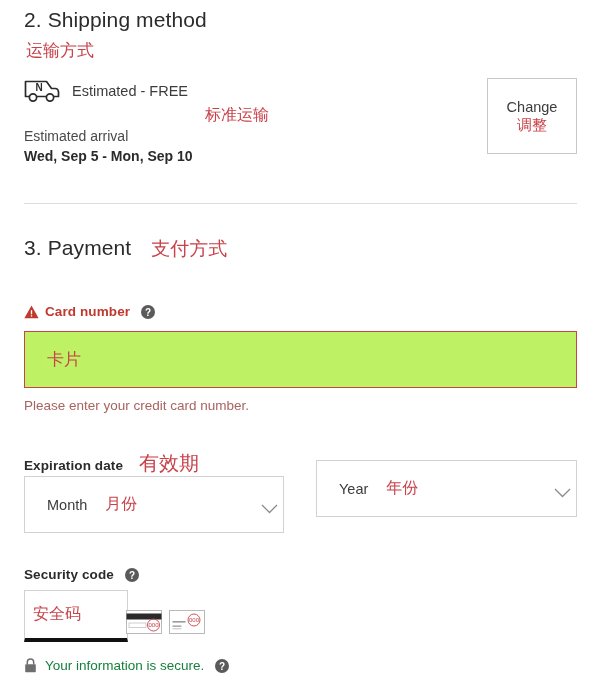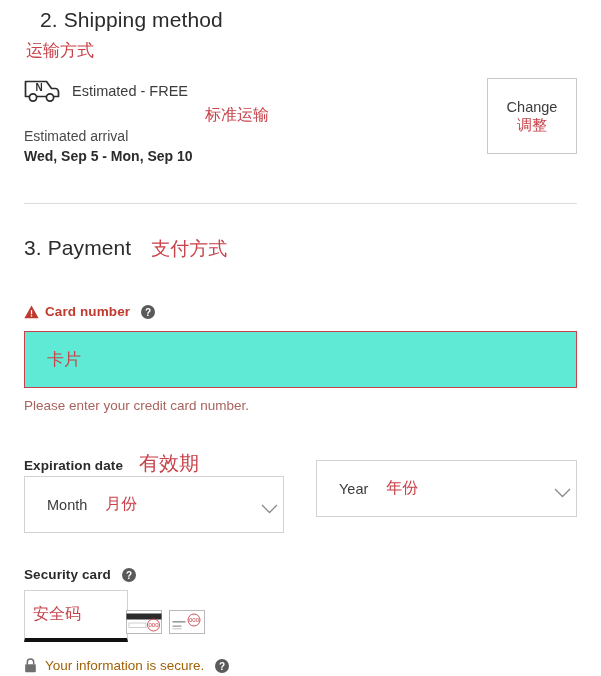--- a/index.html
+++ b/index.html
@@ -33,21 +33,20 @@
     color: #2b2b2b;
     letter-spacing: 0.1px;
   }
 
   
   .shipping {
     position: absolute;
     left: 24px;
     top: 8px;
     width: 553px;
-    margin-left: 16px;
   }
   .shipping-title-row {
     display: flex;
     align-items: baseline;
   }
   .shipping-sub-zh {
     position: absolute;
     left: 26px;
     top: 42px;
     font-size: 17px;
@@ -175,21 +174,21 @@
     cursor: pointer;
   }
   .card-input {
     position: absolute;
     left: 24px;
     top: 331px;
     width: 553px;
     height: 57px;
     box-sizing: border-box;
     border: 1px solid #c8424a;
-    background: #5eead4;
+    background: #bef264;
     font-size: 17px;
     color: #c8424a;
     padding: 0 22px;
     font-family: "DejaVu Sans", sans-serif;
     outline: none;
   }
   .card-error {
     position: absolute;
     left: 24px;
     top: 398px;
@@ -295,21 +294,21 @@
     align-items: center;
   }
   .lock-icon {
     width: 13px;
     height: 15px;
     margin-right: 8px;
     flex: 0 0 auto;
   }
   .secure-text {
     font-size: 13.5px;
-    color: #a16207;
+    color: #15803d;
   }
   .secure-help {
     margin-left: 11px;
   }
 </style>
 </head>
 <body>
 
 <div class="page">
 
@@ -393,21 +392,21 @@
     <span class="select-text">Year</span>
     <span class="select-zh zh">年份</span>
     <span class="chevron">
       <svg viewBox="0 0 17 10" width="17" height="10" xmlns="http://www.w3.org/2000/svg">
         <path d="M1 1 L8.5 8.5 L16 1" fill="none" stroke="#8a8a8a" stroke-width="1.3"></path>
       </svg>
     </span>
   </div>
 
   <div class="sec-label-row">
-    <span class="field-label">Security card</span>
+    <span class="field-label">Security code</span>
     <span class="help-icon">
       <svg viewBox="0 0 14 14" width="14" height="14" xmlns="http://www.w3.org/2000/svg">
         <circle cx="7" cy="7" r="7" fill="#5a5a5a"></circle>
         <text x="7" y="10.6" font-family="Liberation Sans, sans-serif" font-size="10" font-weight="700" fill="#ffffff" text-anchor="middle">?</text>
       </svg>
     </span>
   </div>
 
   <input class="sec-input" type="text" value="安全码" style="">
 

